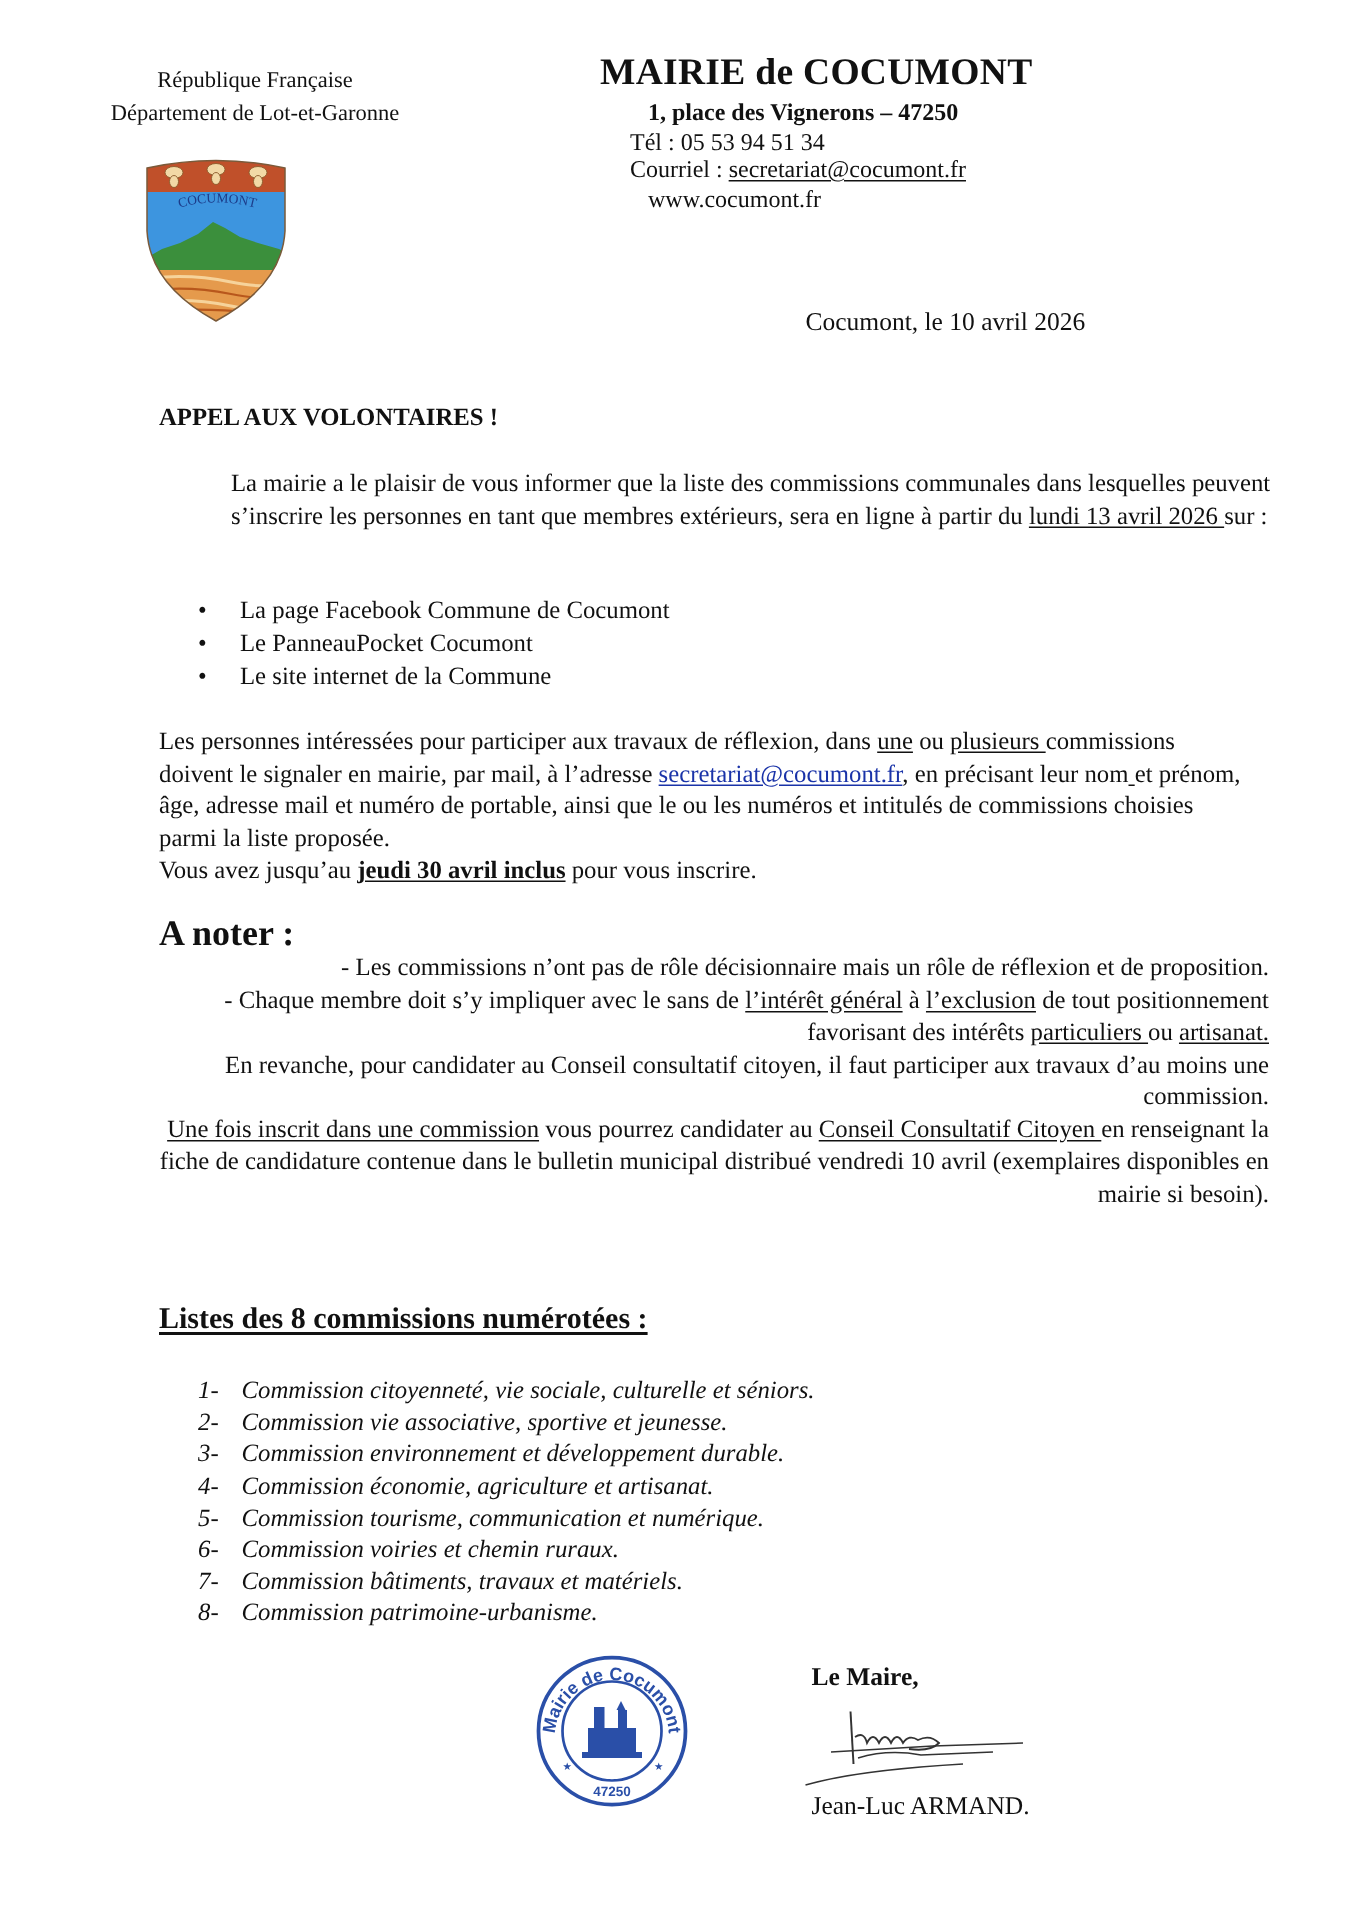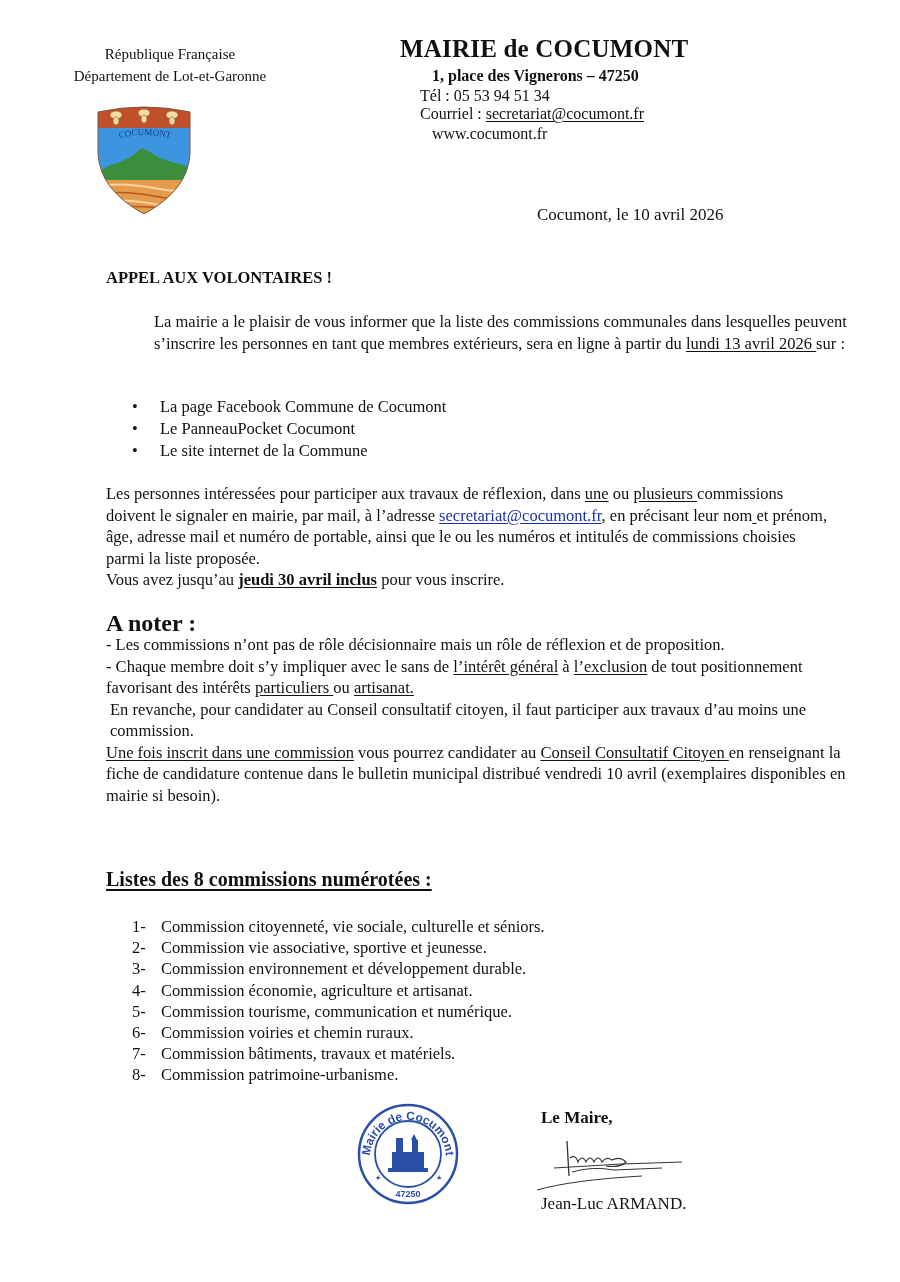--- a/index.html
+++ b/index.html
@@ -18,24 +18,24 @@
   .link { color:#1a33a8; text-decoration:underline; text-underline-offset:2px; }
   .date { left:537px; top:205px; font-size:17px; }
   .body-text { font-size:16.5px; line-height:21.5px; }
   .appel { left:106px; top:268px; font-weight:bold; font-size:16.5px; }
   .intro { left:106px; top:311px; width:730px;margin-left:48px; }
   .bullets { left:130px; top:396px; margin:0; padding:0; list-style:none; }
   .bullets li { position:relative; padding-left:30px; line-height:22px; font-size:16.5px; }
   .bullets li .dot { position:absolute; left:2px; top:0; }
   .para2 { left:106px; top:483px; width:730px; }
   .anoter { left:106px; top:610px; font-size:24px; font-weight:bold; }
-  .notes { left:106px; top:634px; width:740px; }
+  .notes { left:106px; top:634px; width:740px;text-align:right; }
   .indent1 { padding-left:4px; }
   .list-title { left:106px; top:868px; font-size:20px; font-weight:bold; text-decoration:underline; text-underline-offset:3px; }
-  .commissions { left:132px; top:916px; margin:0; padding:0; list-style:none; }
+  .commissions { left:132px; top:916px; margin:0; padding:0; list-style:none;font-style:italic; }
   .commissions li { font-size:16.5px; line-height:21.2px; white-space:nowrap; }
   .commissions .num { display:inline-block; width:29px; }
   .stamp { left:356px; top:1102px; width:104px; height:104px; }
   .lemaire { left:541px; top:1108px; font-size:17px; font-weight:bold; }
   .signature { left:532px; top:1136px; width:160px; height:60px; }
   .signer { left:541px; top:1194px; font-size:17px; font-weight:normal; }
 </style>
 </head>
 <body>
 

